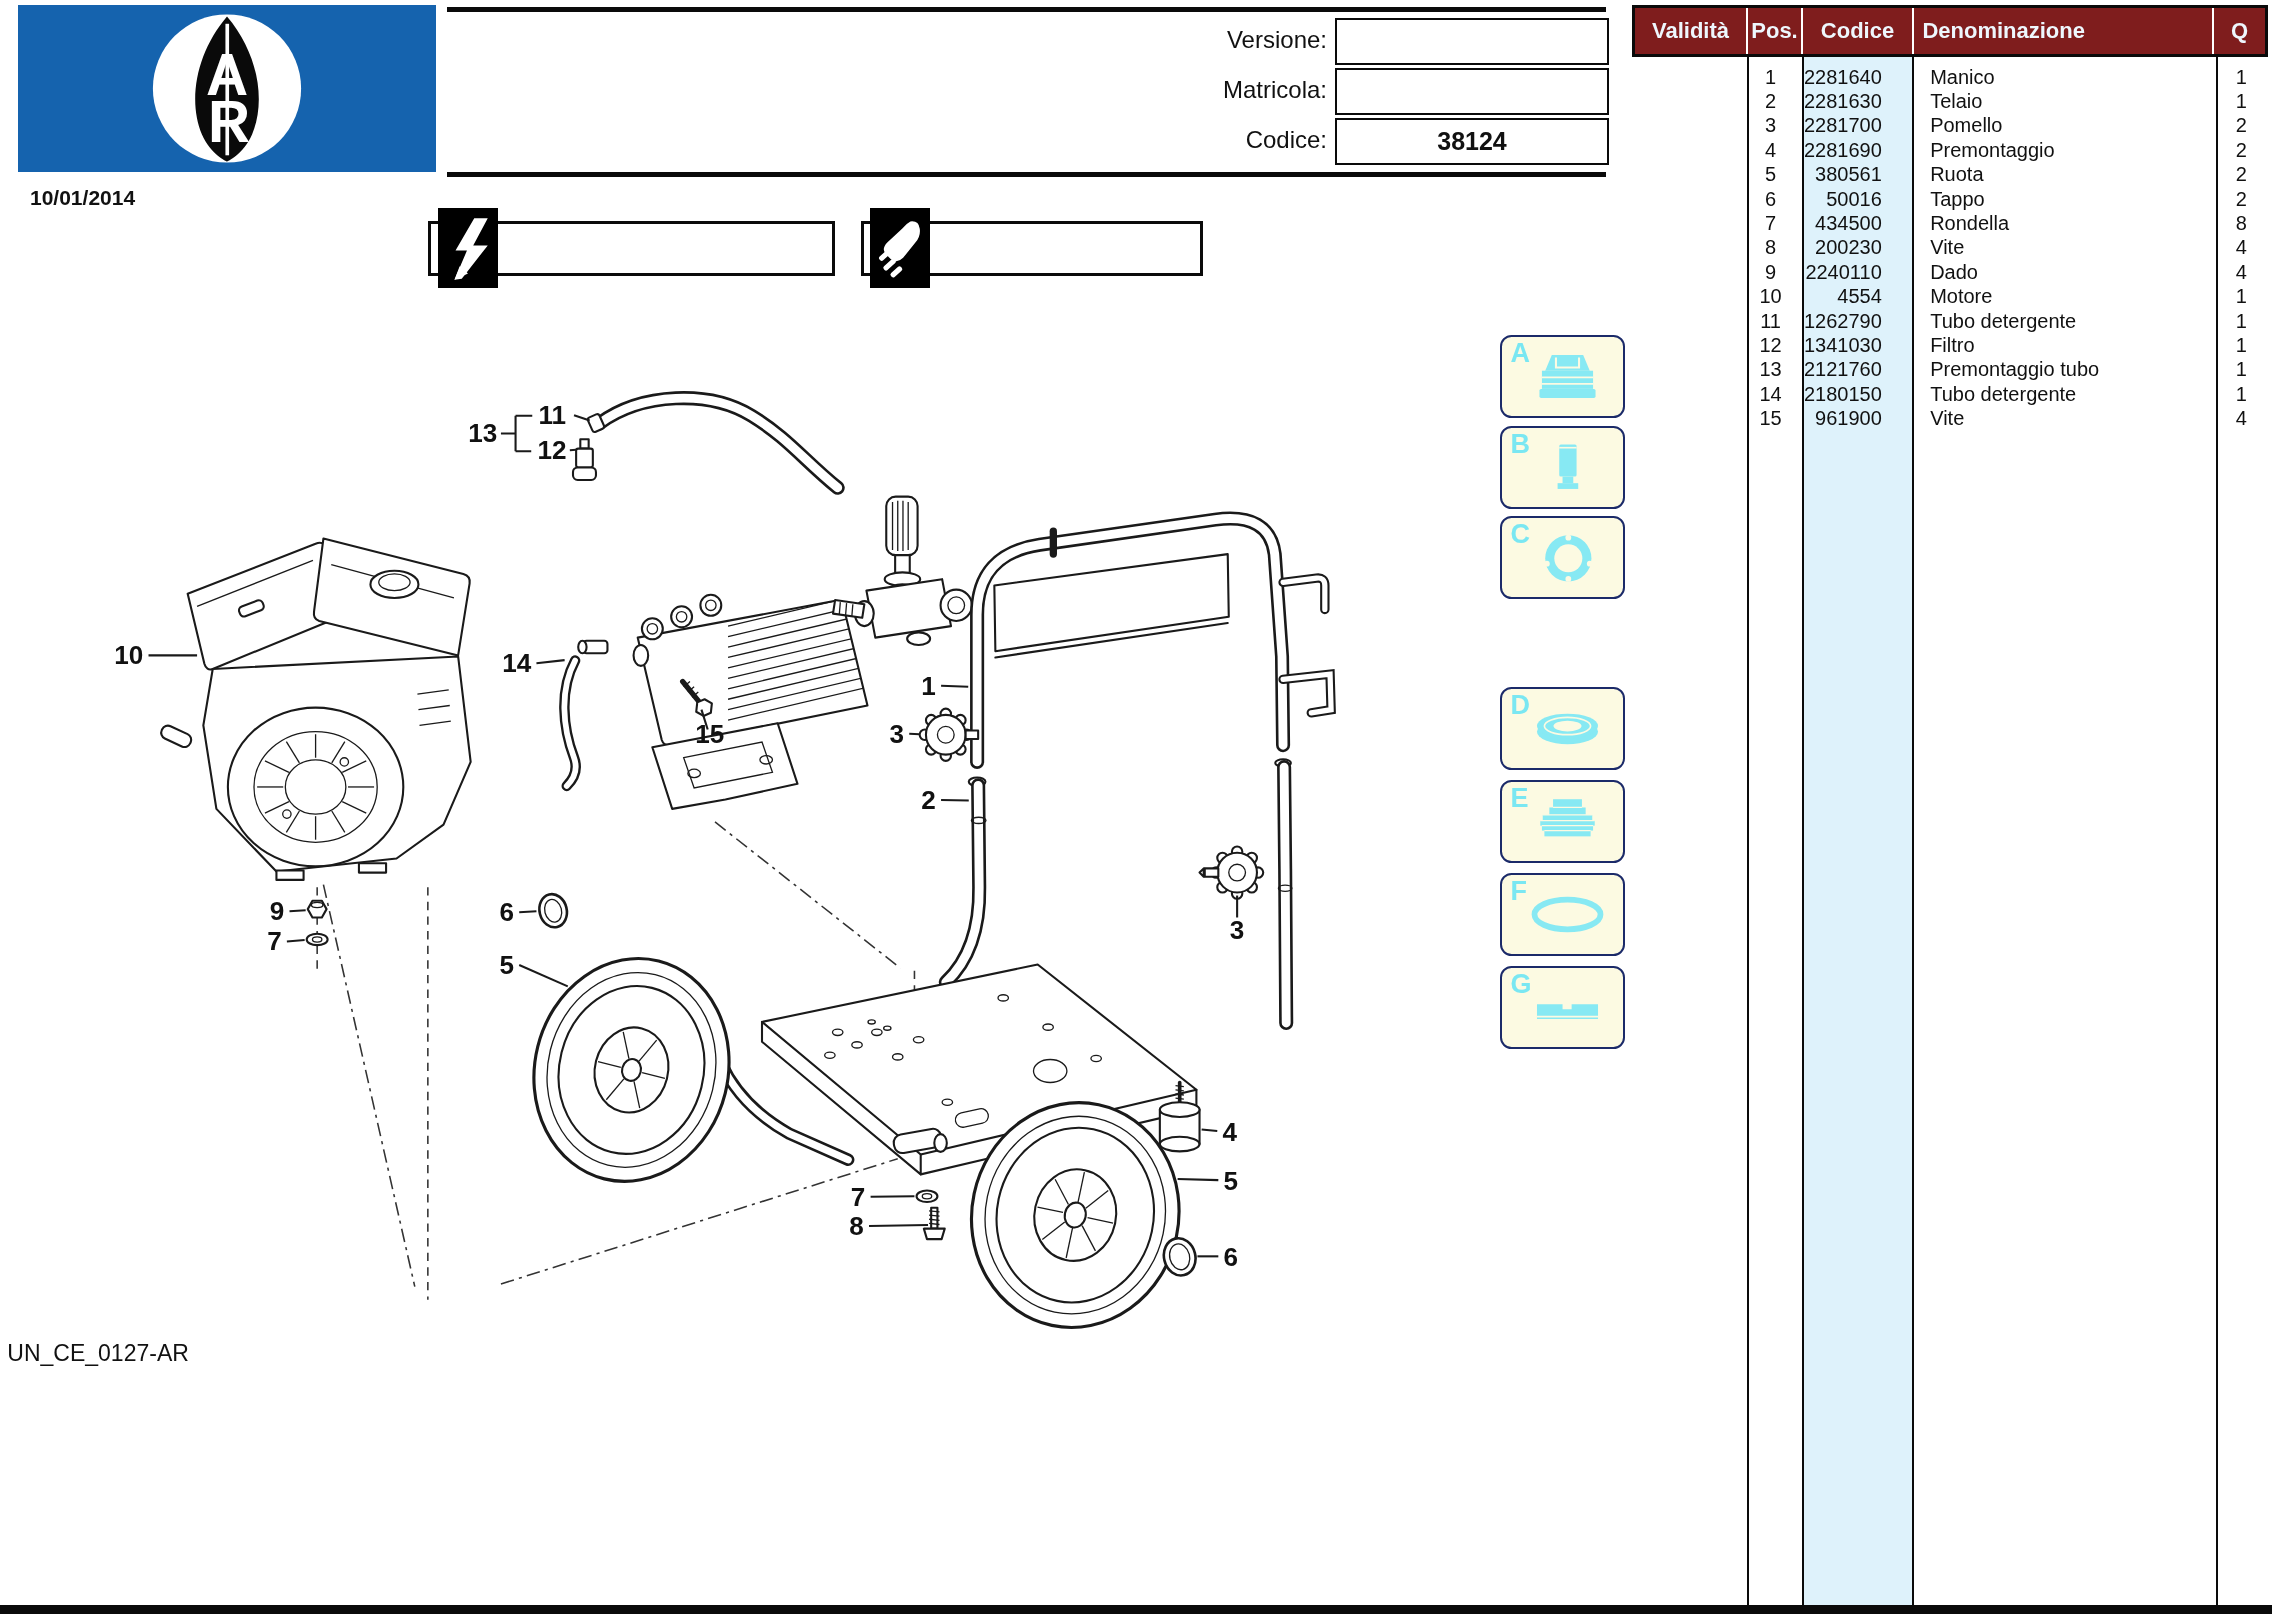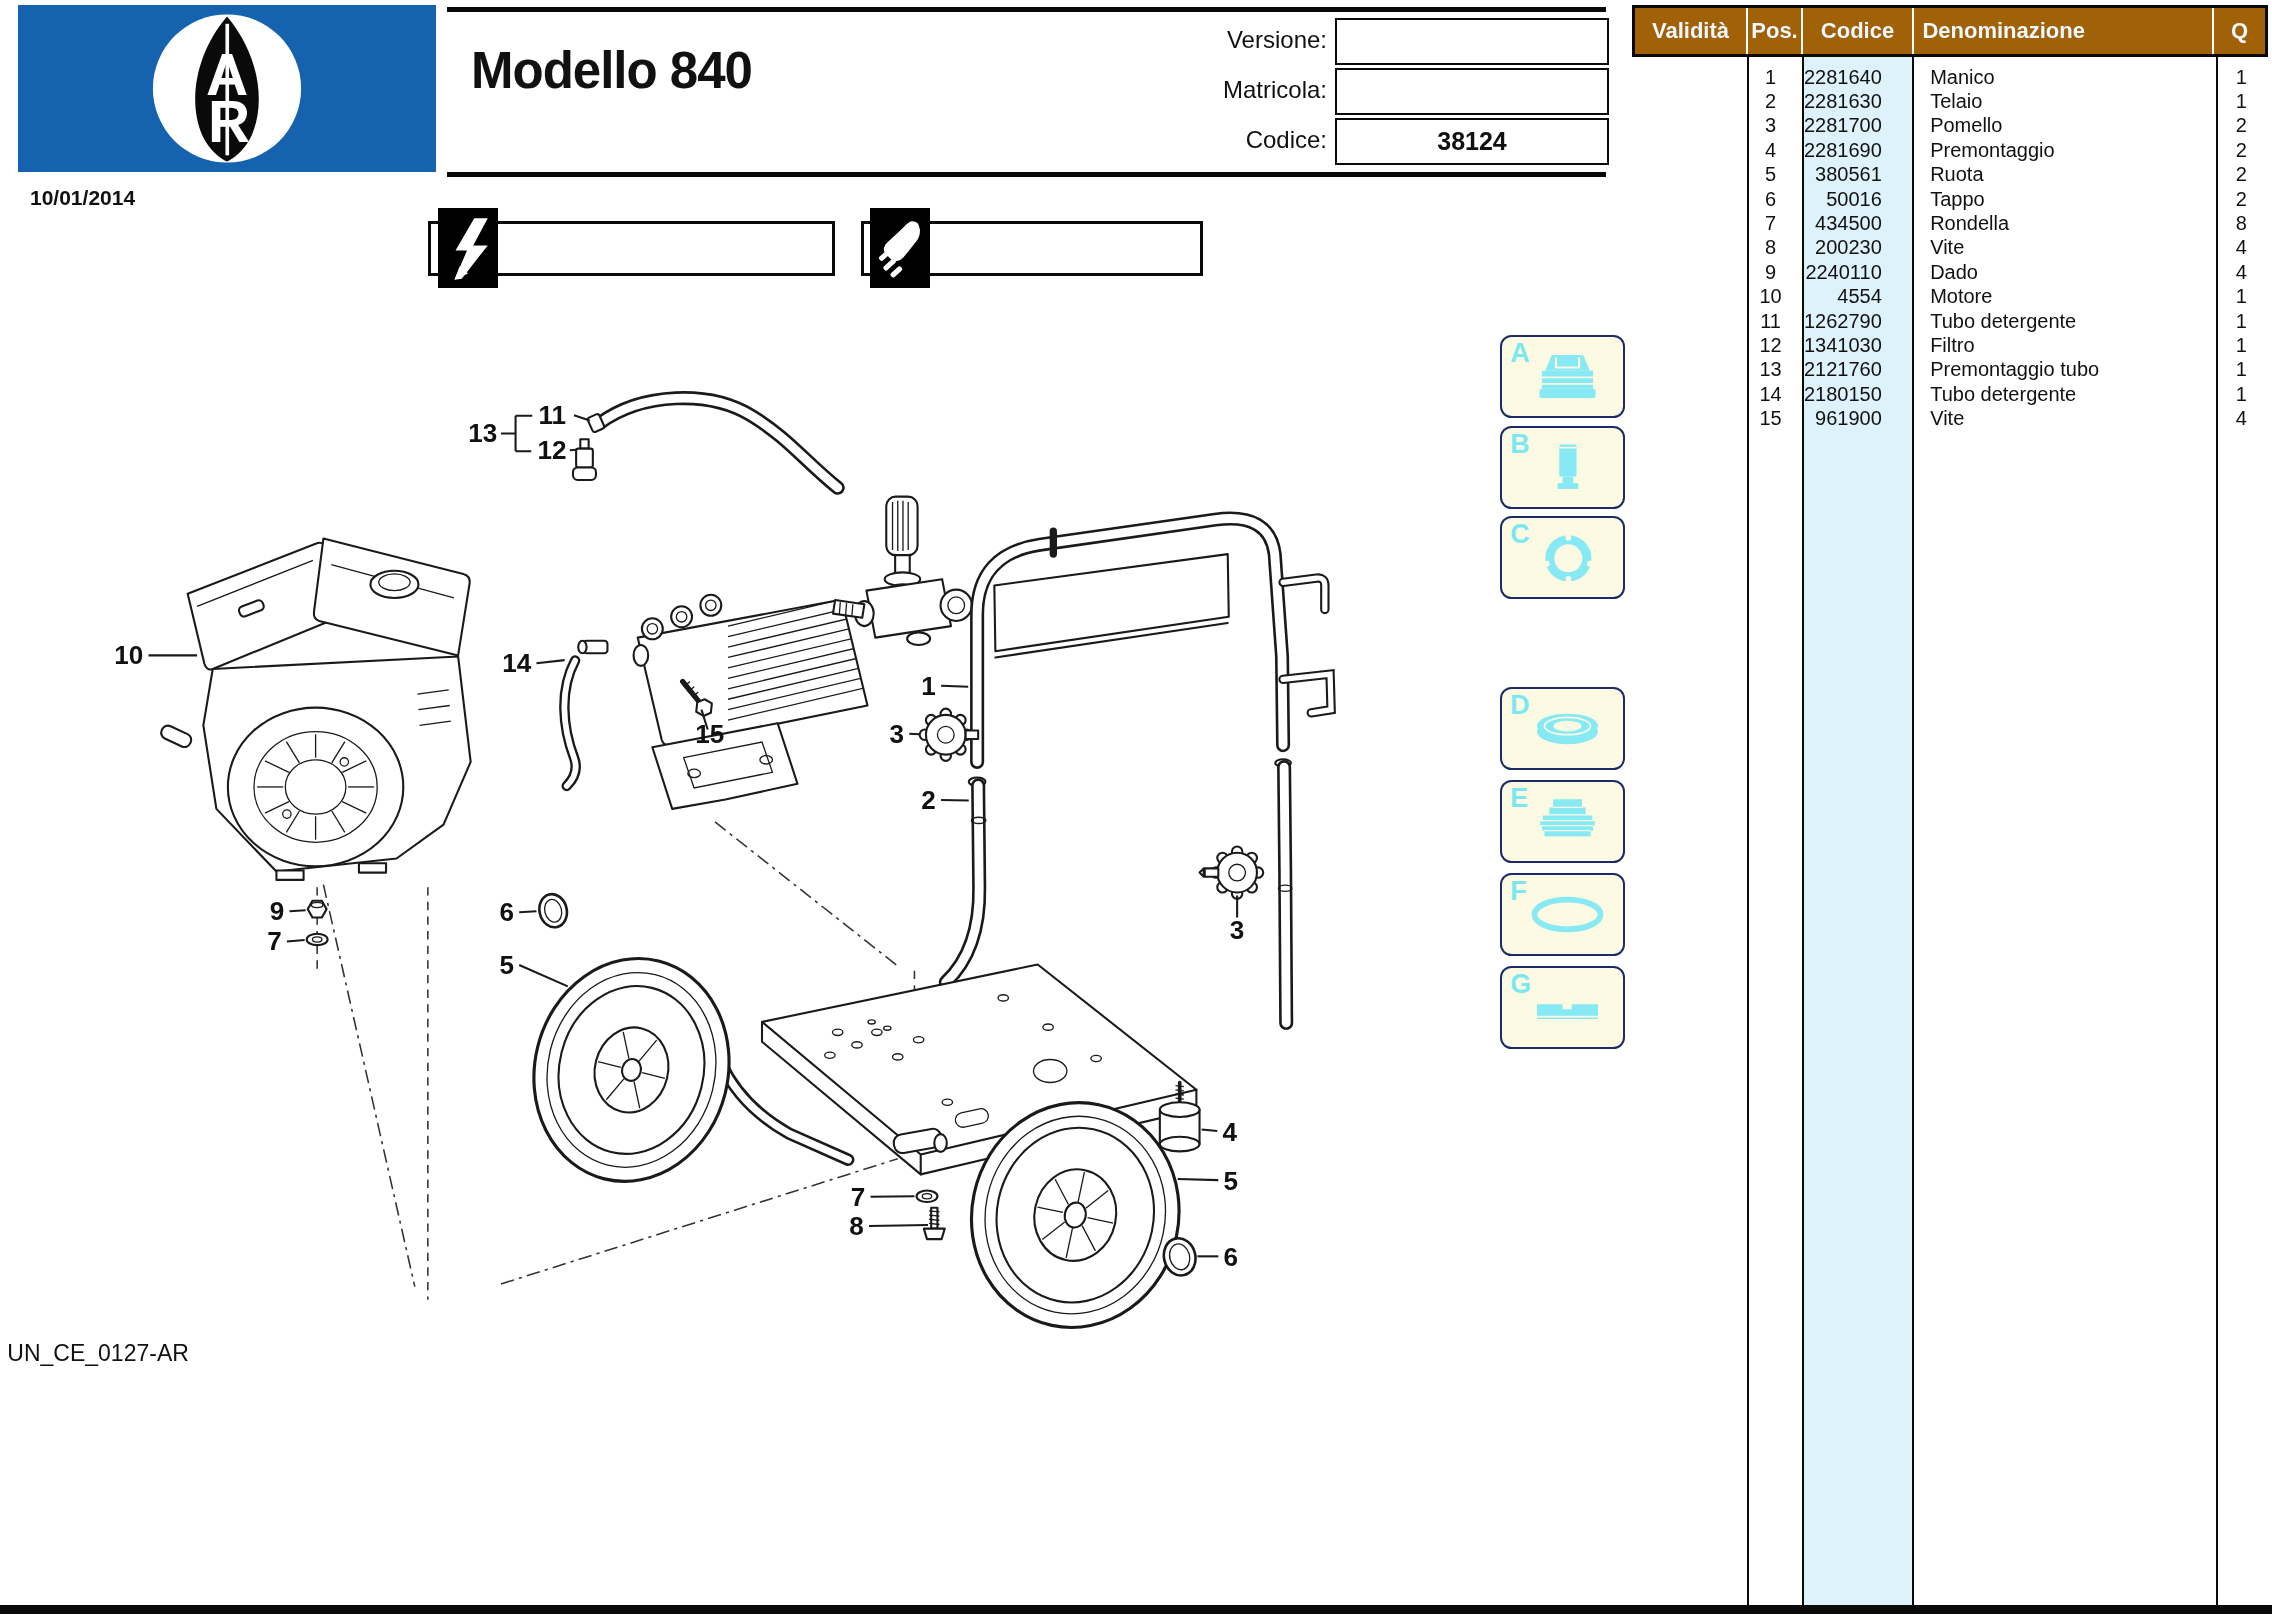--- a/index.html
+++ b/index.html
@@ -26,21 +26,21 @@
   .badge-rect{border:3.1px solid #0a0a0a;background:#fff;}
   .badge-sq{background:#000;display:flex;align-items:center;justify-content:center;}
 
   
   .kit{left:1500px;width:125px;height:83px;background:#fcfae2;border:2.6px solid #1b2a69;
        border-radius:11.5px;box-sizing:border-box;}
   .kit-letter{position:absolute;left:8.4px;top:1px;font-size:27px;font-weight:bold;color:#7ae7f2;}
   .kit-icon{position:absolute;left:15.7px;top:5.2px;width:99px;height:69px;}
 
   
-  .thead{left:1632px;top:5.2px;width:636px;height:52px;border:3.1px solid #0a0a0a;background:#a16207;
+  .thead{left:1632px;top:5.2px;width:636px;height:52px;border:3.1px solid #0a0a0a;background:#7f1d1d;
          box-sizing:border-box;display:flex;}
   .th{display:flex;align-items:center;justify-content:center;color:#eef7fd;font-size:22px;
       font-weight:bold;box-sizing:border-box;}
   .th.sep{border-right:2.6px solid #fff;}
   .codice-col{left:1802px;top:57px;width:111px;height:1549px;background:#def2fb;}
   .vline{top:57px;width:2.1px;height:1549px;background:#0a0a0a;}
   .trows{left:1634px;top:65px;width:632px;}
   .tr{display:flex;height:24.4px;align-items:center;font-size:20px;}
   .td-val{width:113px;} .td-pos{width:55px;text-align:center;}
   .td-cod{width:111px;text-align:right;box-sizing:border-box;padding-right:24px;}
@@ -74,21 +74,20 @@
       <circle cx="400" cy="160" r="142" fill="#ffffff"></circle>
       <path d="M400,22 C458,90 476,182 448,248 C432,286 400,300 400,300 C400,300 368,286 352,248 C324,182 342,90 400,22 Z" fill="#0a0a0a"></path>
       <text x="400" y="172" text-anchor="middle" font-size="112" font-weight="bold" fill="#ffffff" font-family="Liberation Sans, sans-serif">A</text>
       <text x="404" y="262" text-anchor="middle" font-size="112" font-weight="bold" fill="#ffffff" font-family="Liberation Sans, sans-serif">R</text>
       <rect x="397" y="36" width="7" height="252" fill="#ffffff"></rect>
     </svg>
   </div>
   <div class="abs date">10/01/2014</div>
 
   <div class="abs rule top"></div>
-  <div class="abs page-title">Modello 840</div>
   <div class="abs rule bot"></div>
 
   <div class="abs fld-label" style="left:1118px;top:18px;">Versione:</div>
   <div class="abs fld-box" style="left:1335px;top:18px;"></div>
   <div class="abs fld-label" style="left:1118px;top:68px;">Matricola:</div>
   <div class="abs fld-box" style="left:1335px;top:68px;"></div>
   <div class="abs fld-label" style="left:1118px;top:118px;">Codice:</div>
   <div class="abs fld-box" style="left:1335px;top:118px;">38124</div>
 
   <div class="abs badge-rect" style="left:428px;top:221px;width:401px;height:49px;"></div>

